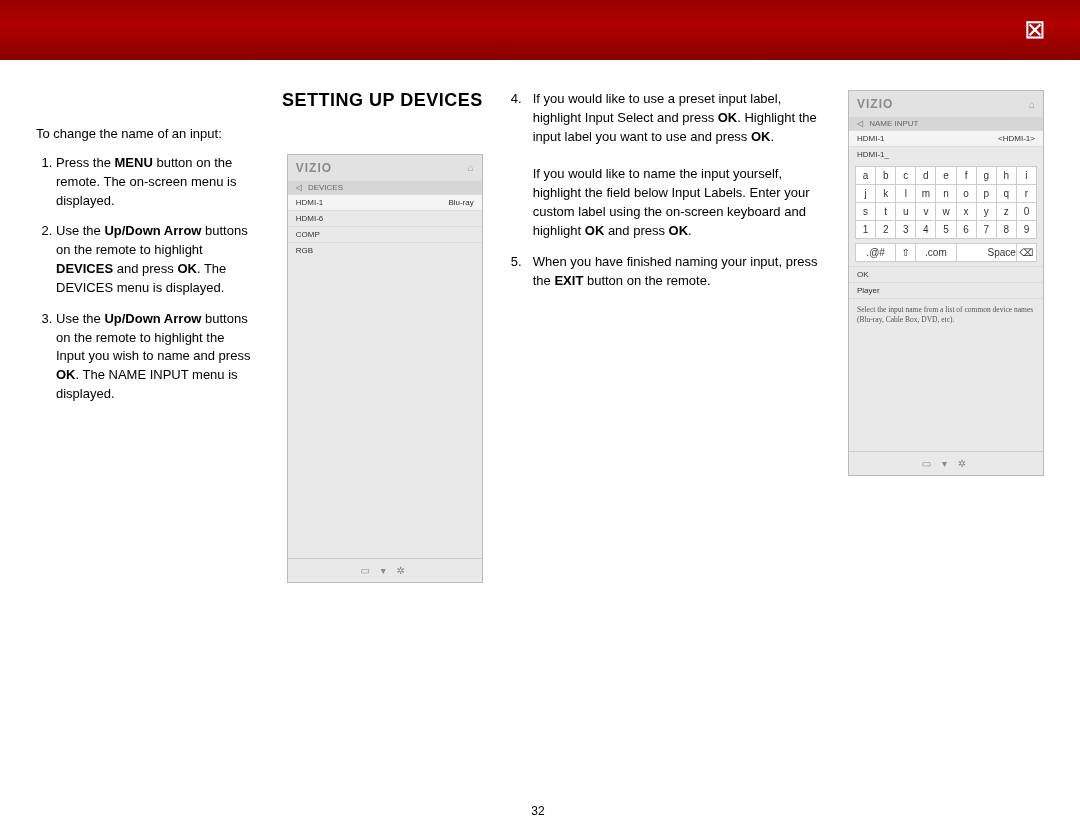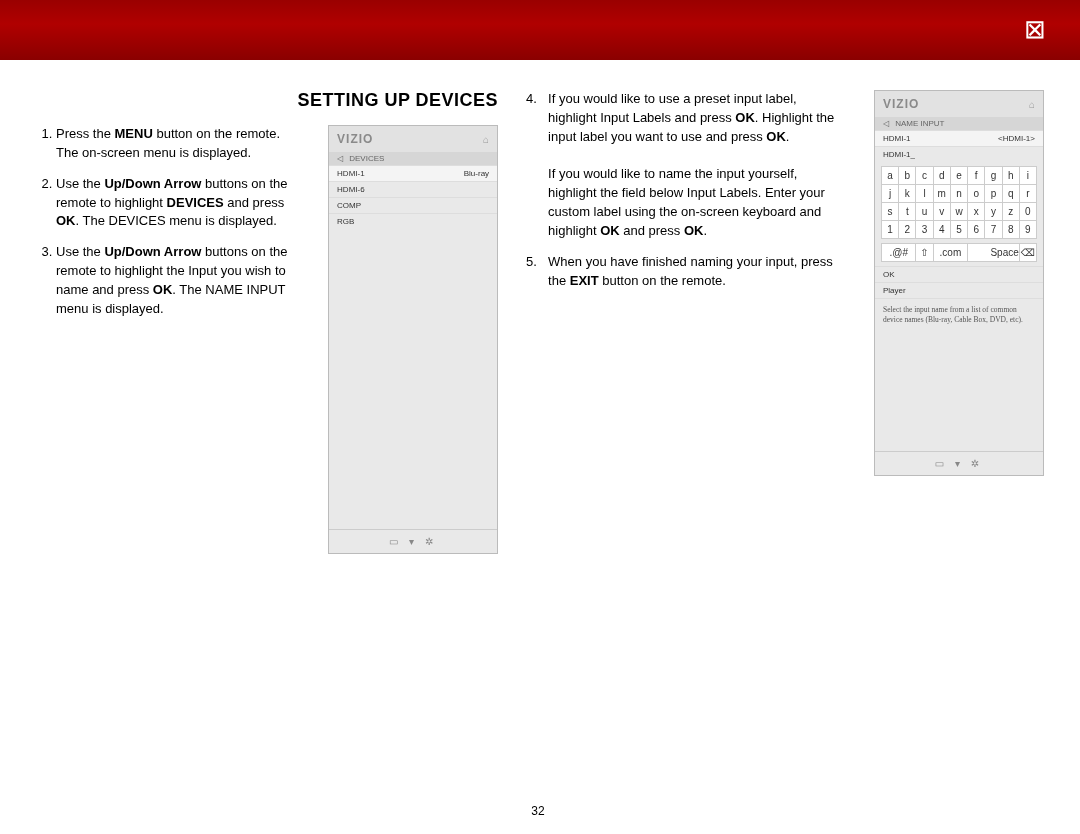--- a/index.html
+++ b/index.html
@@ -52,21 +52,21 @@
   ol { padding-left: 20px; }
   ol li { margin-bottom: 12px; line-height: 1.45; }
   ol.continue { list-style: none; padding-left: 0; }
   ol.continue li { display: flex; gap: 8px; }
   ol.continue li .num { flex: 0 0 14px; }
   ol.continue li .txt { flex: 1; }
   .bold { font-weight: bold; }
 
   
   .osd {
-    width: 170px;
+    width: 196px;
     border: 1px solid #bbb;
     background: #e9e9e9;
     font-size: 9px;
     color: #333;
     position: relative;
   }
   .osd-header {
     display: flex;
     justify-content: space-between;
     align-items: center;
@@ -155,20 +155,21 @@
 <body>
 
 <div class="topbar">
   <div class="chapter-icon">⊠</div>
 </div>
 
 <div class="page">
 
   <div class="col col-wide">
     <h1>SETTING UP DEVICES</h1>
+    <p>To change the name of an input:</p>
 
     <div style="display:flex; gap:32px;">
       <div style="flex:1;">
         <ol>
           <li>
             <span>Press the </span><span class="bold">MENU</span><span> button on the remote. The on-screen menu is displayed.</span>
           </li>
           <li>
             <span>Use the </span><span class="bold">Up/Down Arrow</span><span> buttons on the remote to highlight </span><span class="bold">DEVICES</span><span> and press </span><span class="bold">OK</span><span>. The DEVICES menu is displayed.</span>
           </li>
@@ -211,21 +212,21 @@
         </div>
       </div>
     </div>
   </div>
 
   <div class="col" style="flex:0.9;">
     <ol class="continue" start="4">
       <li>
         <span class="num">4.</span>
         <span class="txt">
-          <span>If you would like to use a preset input label, highlight Input Labels and press </span><span class="bold">OK</span><span>. Highlight the input label you want to use and press </span><span class="bold">OK</span><span>.</span>
+          <span>If you would like to use a preset input label, highlight Input Select and press </span><span class="bold">OK</span><span>. Highlight the input label you want to use and press </span><span class="bold">OK</span><span>.</span>
           <br><br>
           <span>If you would like to name the input yourself, highlight the field below Input Labels. Enter your custom label using the on-screen keyboard and highlight </span><span class="bold">OK</span><span> and press </span><span class="bold">OK</span><span>.</span>
         </span>
       </li>
       <li>
         <span class="num">5.</span>
         <span class="txt">
           <span>When you have finished naming your input, press the </span><span class="bold">EXIT</span><span> button on the remote.</span>
         </span>
       </li>

